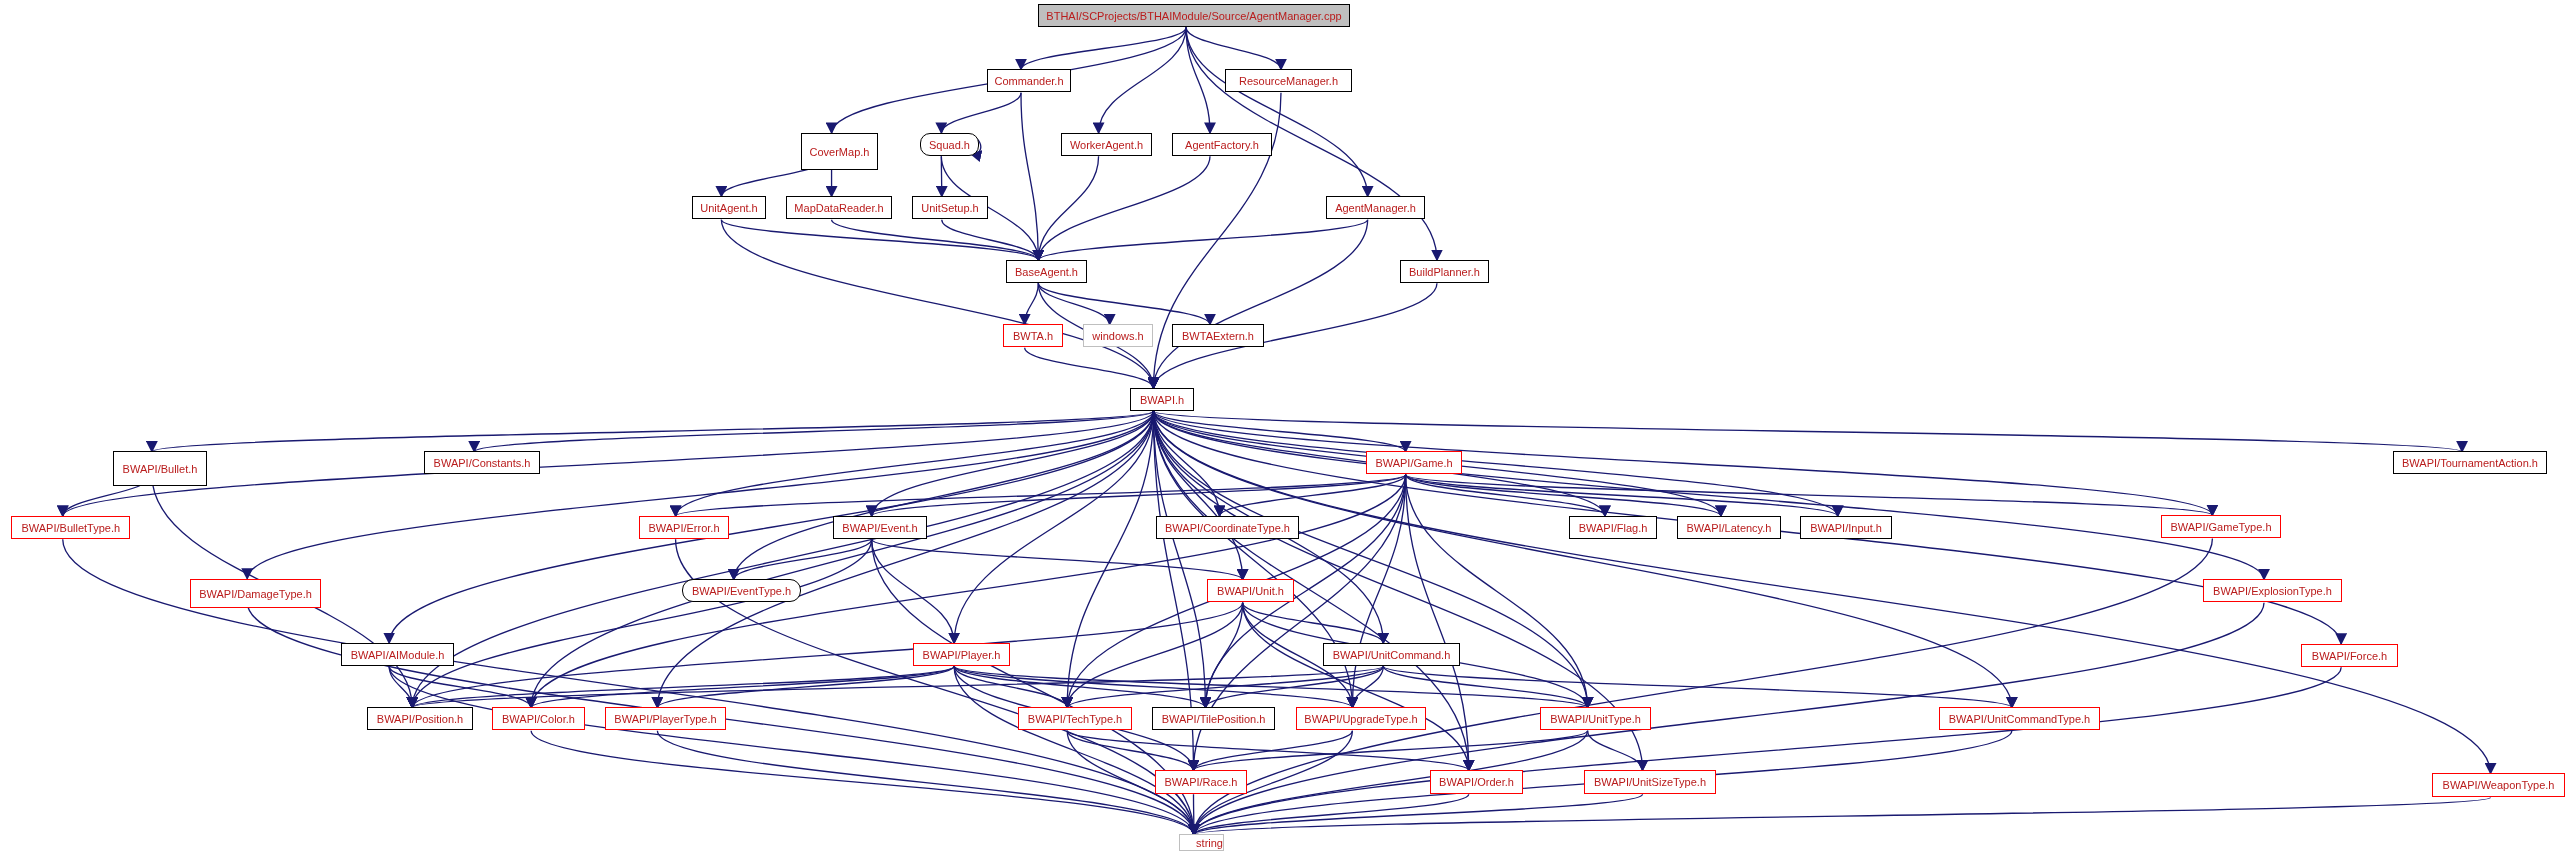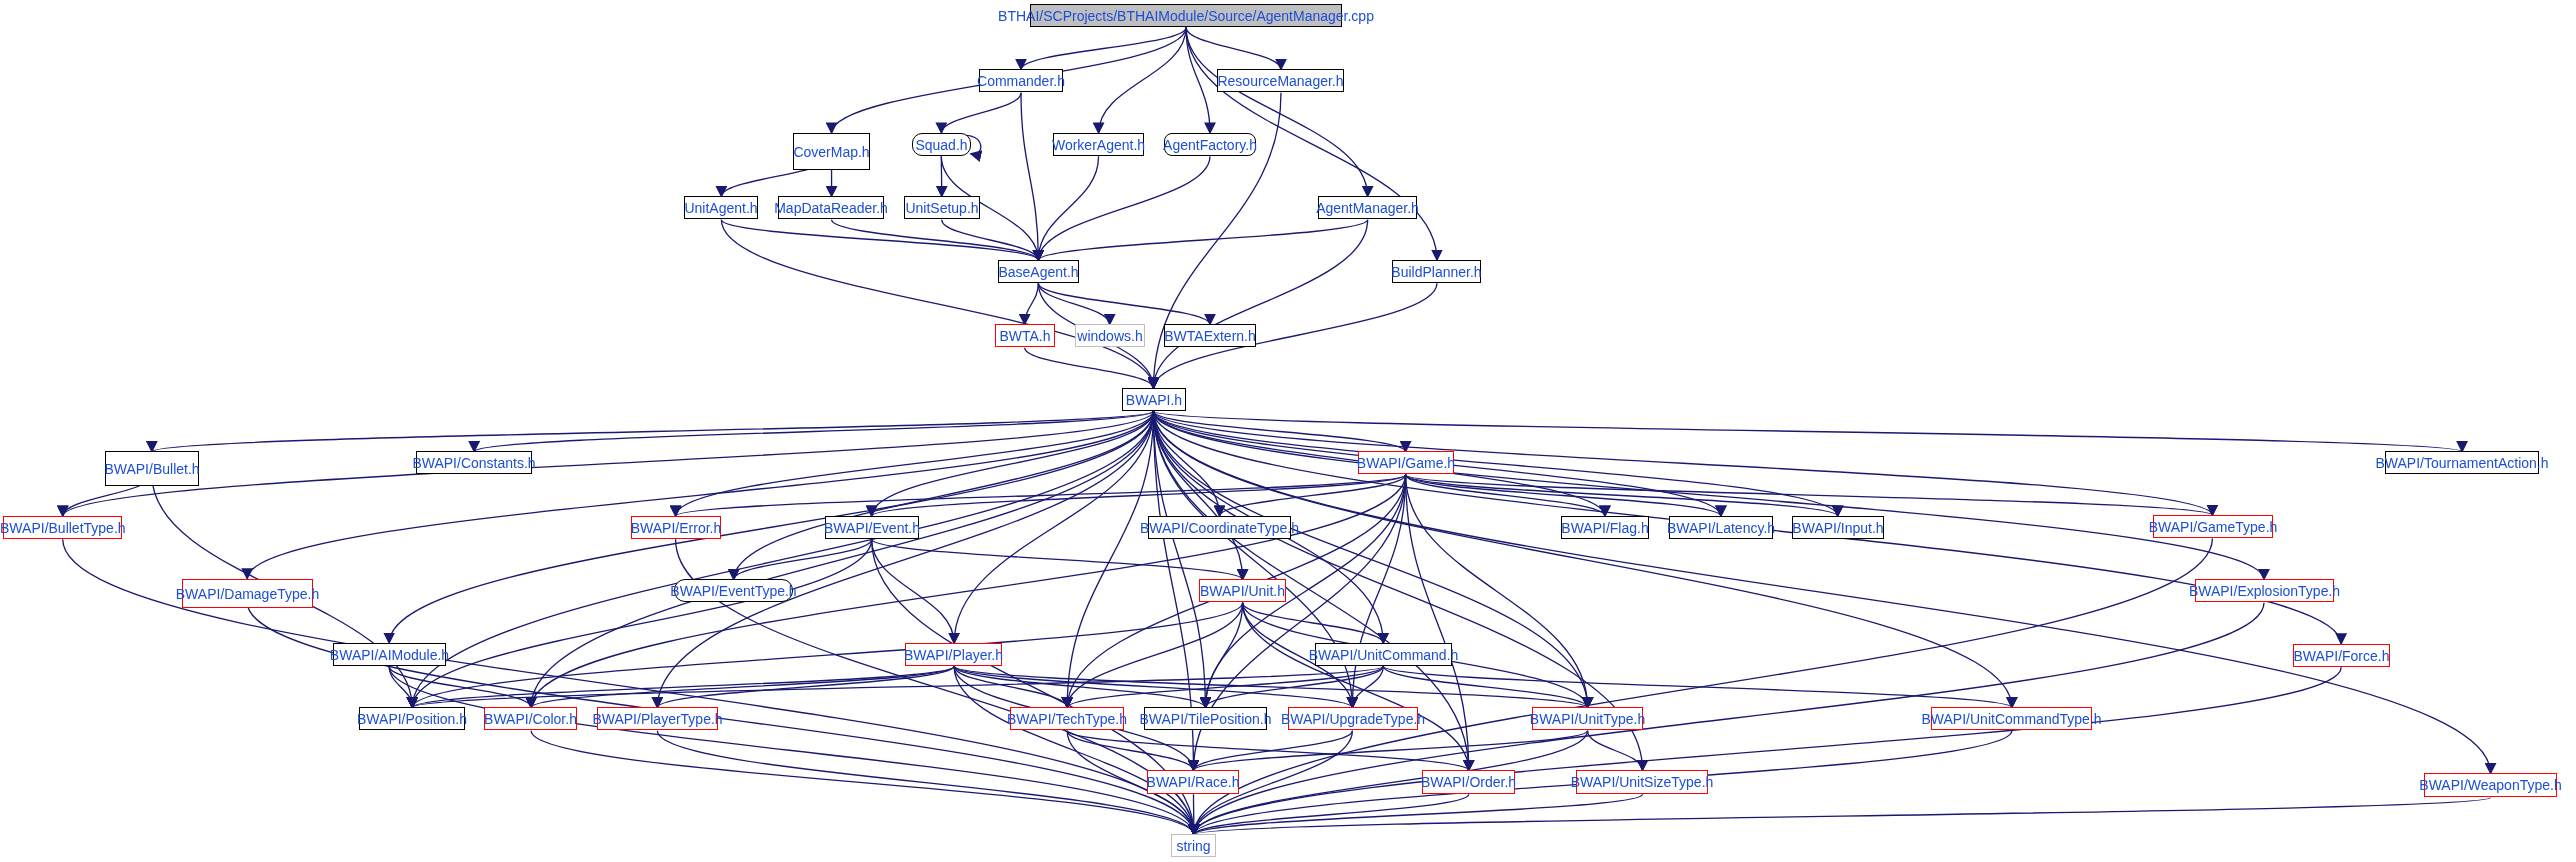--- a/index.html
+++ b/index.html
@@ -1,22 +1,23 @@
 <!DOCTYPE html>
 <html style="font-size:13.2px"><head>
 <meta charset="utf-8">
 <style>
   html, body { margin:0; padding:0; background:#ffffff; }
   #stage { position:relative; width:2576px; height:863px; overflow:hidden; background:#fff; }
   #edges { position:absolute; left:0; top:0; width:2576px; height:863px; }
   .node {
     position:absolute; box-sizing:border-box; background:#fff;
     border:1.7px solid #000; display:flex; align-items:center; justify-content:center;
-    font-family:"Liberation Sans", sans-serif; font-size:14px; color:#1d4ed8; white-space:nowrap;
+    font-family:"Liberation Sans", sans-serif; font-size:11px; color:#b91c1c; white-space:nowrap;
     cursor:pointer;
+    margin-left:8px;
   }
   .node.red { border-color:#ff0000; border-width:1.7px; }
   .node.gray { border-color:#bfbfbf; }
   .node.root { background:#bfbfbf; border-color:#000; }
 </style>
 </head>
 <body>
 
 <div id="stage">
   <svg id="edges" xmlns="http://www.w3.org/2000/svg" viewBox="0 0 3121 1045" width="2576" height="863">
@@ -165,21 +166,21 @@
     </div>
     <div class="node" style="left: 793px; top: 133px; width: 77px; height: 37px;">
       <span>CoverMap.h</span>
     </div>
     <div class="node" style="left: 912px; top: 133px; width: 59px; height: 23px; border-radius: 10px;">
       <span>Squad.h</span>
     </div>
     <div class="node" style="left: 1053px; top: 133px; width: 91px; height: 23px;">
       <span>WorkerAgent.h</span>
     </div>
-    <div class="node" style="left: 1164px; top: 133px; width: 92px; height: 23px; border-radius: 8px;">
+    <div class="node" style="left: 1164px; top: 133px; width: 100px; height: 23px;">
       <span>AgentFactory.h</span>
     </div>
     <div class="node" style="left: 684px; top: 196px; width: 74px; height: 23px;">
       <span>UnitAgent.h</span>
     </div>
     <div class="node" style="left: 778px; top: 196px; width: 106px; height: 23px;">
       <span>MapDataReader.h</span>
     </div>
     <div class="node" style="left: 904px; top: 196px; width: 76px; height: 23px;">
       <span>UnitSetup.h</span>
@@ -294,17 +295,17 @@
     </div>
     <div class="node red" style="left: 1422px; top: 770px; width: 93px; height: 24px;">
       <span>BWAPI/Order.h</span>
     </div>
     <div class="node red" style="left: 1576px; top: 770px; width: 132px; height: 24px;">
       <span>BWAPI/UnitSizeType.h</span>
     </div>
     <div class="node red" style="left: 2424px; top: 773px; width: 133px; height: 24px;">
       <span>BWAPI/WeaponType.h</span>
     </div>
-    <div class="node gray" style="left: 1171px; top: 834px; width: 45px; height: 23px;">
+    <div class="node gray" style="left: 1171px; top: 834px; width: 45px; height: 17px; justify-content: flex-end;">
       <span>string</span>
     </div>
   </div>
 
 
 </body></html>

